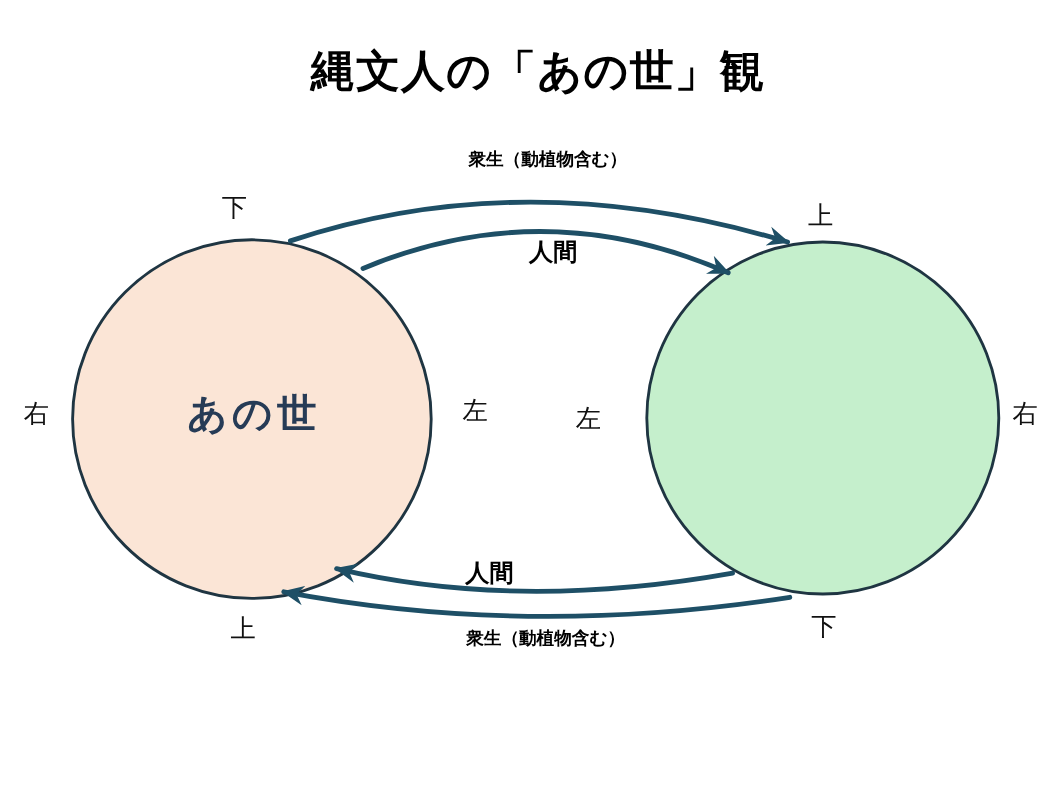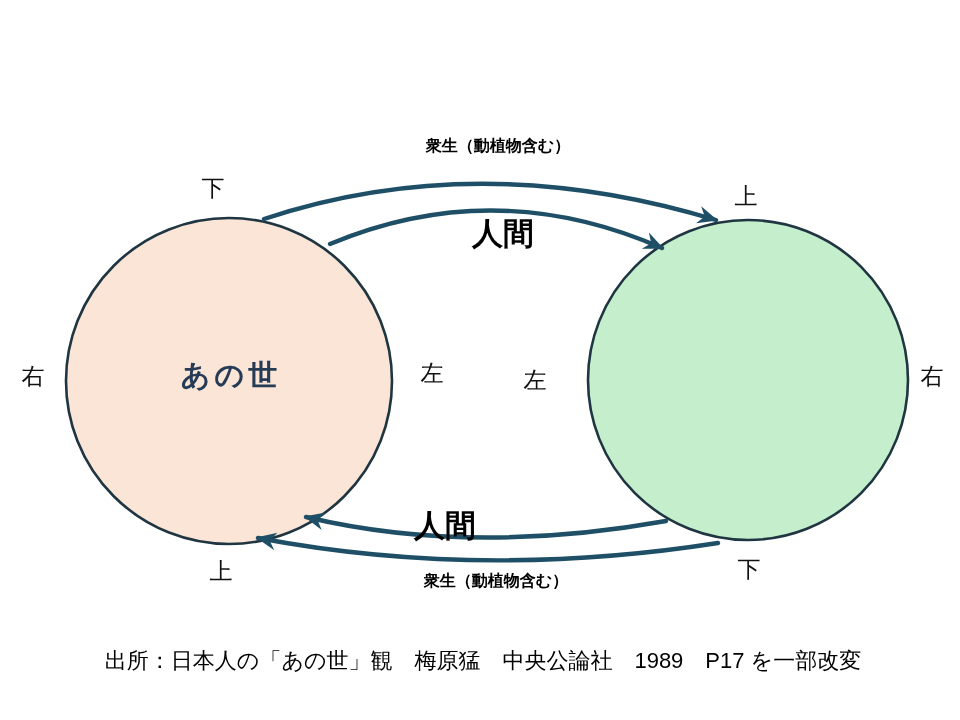--- a/index.html
+++ b/index.html
@@ -11,24 +11,24 @@
   .slide{position:absolute;inset:0;background:#ffffff;border-radius:14px;}
   svg.diagram{position:absolute;left:0;top:0;}
   .lbl{
     position:absolute;transform:translateX(-50%);
     white-space:nowrap;line-height:1.15;color:#000;
   }
   .title{
     font-size:40px;font-weight:700;letter-spacing:1px;color:#000;
   }
   .flow-label{font-size:16px;font-weight:700;}
-  .flow-label.small{font-size:31px;}
+  .flow-label.small{font-size:22px;}
   .dir{font-size:23px;font-weight:400;color:#111;}
   .world{
-    font-size:29px;font-weight:700;letter-spacing:4px;
+    font-size:36px;font-weight:700;letter-spacing:4px;
     color:var(--world-label-text,#263B56);
     transform:translate(-50%,-50%);
   }
   .source{font-size:22px;font-weight:400;color:#000;}
   .circle-left{fill:var(--left-circle-fill,#FBE5D6);stroke:var(--circle-outline,#1F3542);stroke-width:2.6;}
   .circle-right{fill:var(--right-circle-fill,#C5EFCC);stroke:var(--circle-outline,#1F3542);stroke-width:2.6;}
   .arrow{fill:none;stroke:var(--arrow,#1E4F66);stroke-width:4.4;stroke-linecap:round;}
   .arrowhead{fill:var(--arrow,#1E4F66);}
 </style>
 </head>
@@ -45,20 +45,21 @@
 
     <circle class="circle-left" cx="229" cy="381" r="163"></circle>
     <circle class="circle-right" cx="748" cy="380" r="160"></circle>
 
     <path class="arrow" d="M 264 219 Q 478 148 716 220" marker-end="url(#ah)"></path>
     <path class="arrow" d="M 330 244 Q 495 175 662 248" marker-end="url(#ah)"></path>
     <path class="arrow" d="M 666 521 Q 470 556 306 517" marker-end="url(#ah)"></path>
     <path class="arrow" d="M 718 543 Q 480 580 258 538" marker-end="url(#ah)"></path>
   </svg>
 
+  <div class="lbl title" style="left:489px;top:42px;">縄文人の「あの世」観</div>
 
   <div class="lbl flow-label" style="left:498px;top:137px;">衆生（動植物含む）</div>
 
   <div class="lbl dir" style="left:213px;top:175px;">下</div>
   <div class="lbl dir" style="left:746px;top:183px;">上</div>
 
   <div class="lbl flow-label small" style="left:503px;top:216px;">人間</div>
 
   <div class="lbl world" style="left:231px;top:376px;">あの世</div>
 
@@ -67,15 +68,14 @@
   <div class="lbl dir" style="left:535px;top:367px;">左</div>
   <div class="lbl dir" style="left:932px;top:363px;">右</div>
 
   <div class="lbl flow-label small" style="left:445px;top:508px;">人間</div>
 
   <div class="lbl dir" style="left:221px;top:558px;">上</div>
   <div class="lbl dir" style="left:749px;top:556px;">下</div>
 
   <div class="lbl flow-label" style="left:496px;top:572px;">衆生（動植物含む）</div>
 
-  <div class="lbl source" style="left:483px;top:648px;">出所：日本人の「あの世」観　梅原猛　中央公論社　1989　P17 を一部改変</div>
 
 </div>
 
 </body></html>

